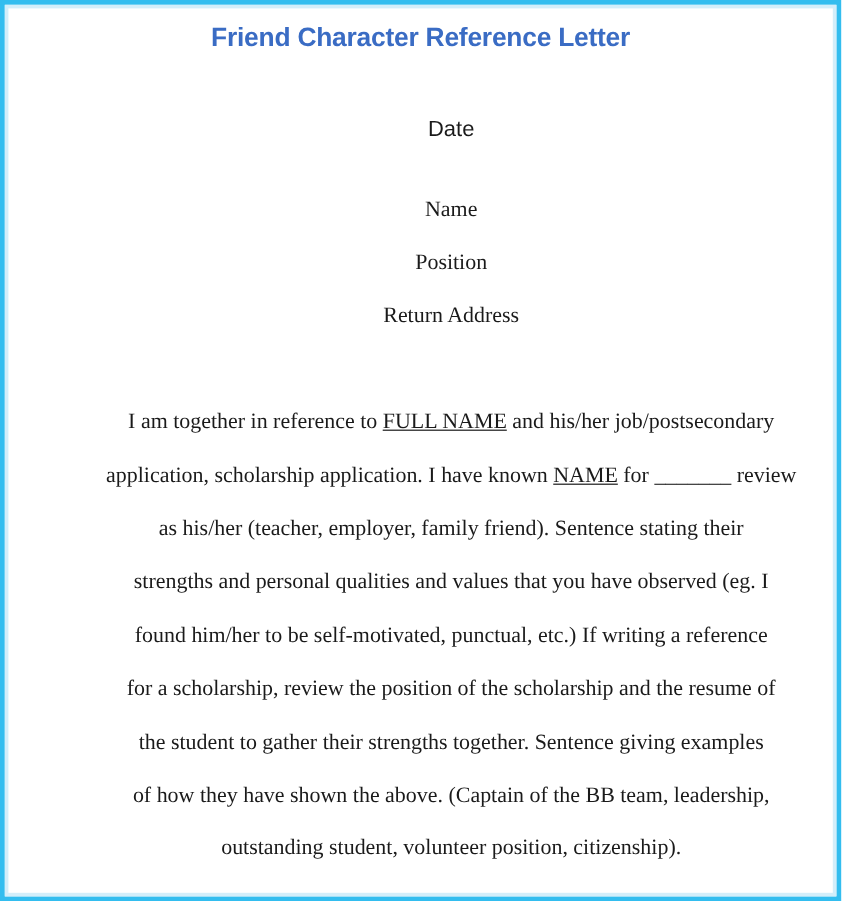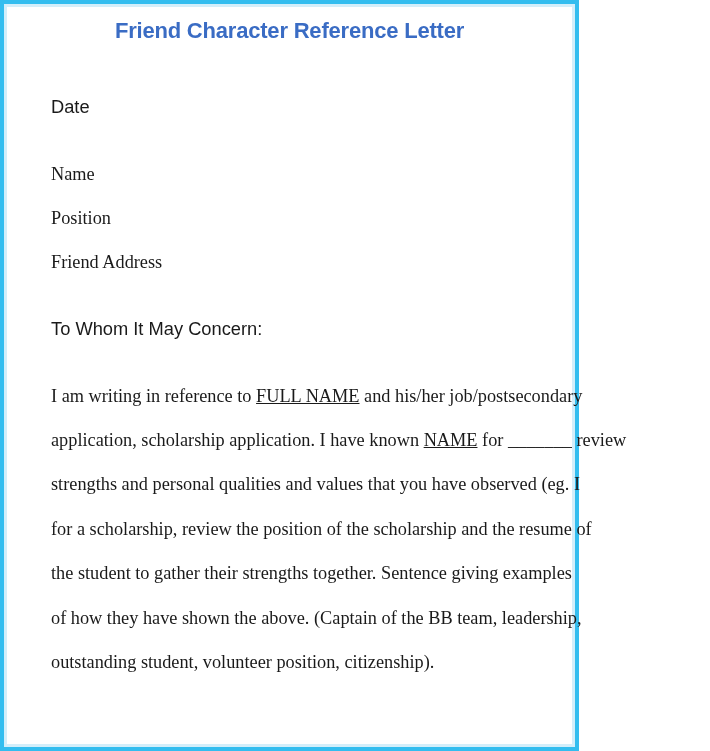--- a/index.html
+++ b/index.html
@@ -9,21 +9,21 @@
     }
     body {
       width: 710px;
       height: 751px;
       overflow: hidden;
       position: relative;
     }
     .frame {
       position: absolute;
       left: 0; top: 0;
-      width: 579px; height: 751px;
+      width: 701px; height: 751px;
       box-sizing: border-box;
       border: 4px solid #33bdef;
       background: #ffffff;
     }
     .frame-inner {
       position: absolute;
       left: 0; top: 0; right: 0; bottom: 0;
       border: 3px solid #d3eefa;
       box-sizing: border-box;
     }
@@ -45,47 +45,49 @@
       top: 92px;
       width: 650px;
       font-family: "Liberation Sans", sans-serif;
       font-size: 18.3px;
       line-height: 22.2px;
       color: #1a1a1a;
     }
     .body p {
       margin: 0 0 22.2px 0;
       white-space: pre-line;
+      text-align: center;
     }
     .u { text-decoration: underline; }
     .line { display: block; white-space: nowrap; font-family: Liberation Serif, serif; }
   </style>
 </head>
 <body>
 
 <div class="frame">
   <div class="frame-inner"></div>
 
   <h1 class="title">Friend Character Reference Letter</h1>
 
   <div class="body">
     <p>Date</p>
 
     <p>
       <span class="line">Name</span>
       <span class="line">Position</span>
-      <span class="line">Friend Address</span>
+      <span class="line">Return Address</span>
     </p>
 
-    <p>To Whom It May Concern:</p>
 
     <p>
-      <span class="line"><span>I am writing in reference to </span><span class="u">FULL NAME</span><span> and his/her job/postsecondary</span></span>
+      <span class="line"><span>I am together in reference to </span><span class="u">FULL NAME</span><span> and his/her job/postsecondary</span></span>
       <span class="line"><span>application, scholarship application. I have known </span><span class="u">NAME</span><span> for _______ review</span></span>
+      <span class="line">as his/her (teacher, employer, family friend). Sentence stating their</span>
       <span class="line">strengths and personal qualities and values that you have observed (eg. I</span>
+      <span class="line">found him/her to be self-motivated, punctual, etc.) If writing a reference</span>
       <span class="line">for a scholarship, review the position of the scholarship and the resume of</span>
       <span class="line">the student to gather their strengths together.  Sentence giving examples</span>
       <span class="line">of how they have shown the above. (Captain of the BB team, leadership,</span>
       <span class="line">outstanding student, volunteer position, citizenship).</span>
     </p>
 
   </div>
 </div>
 
 </body></html>

